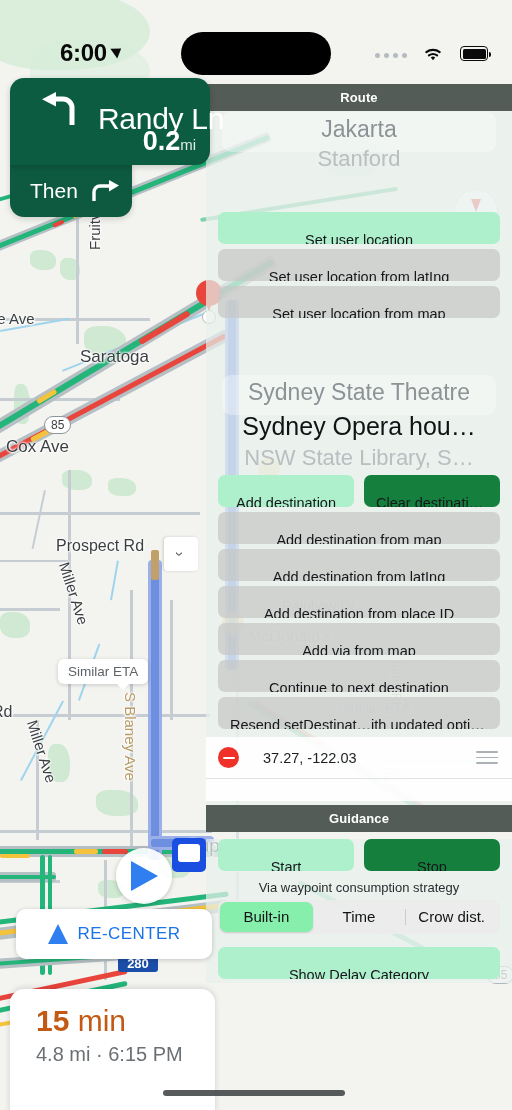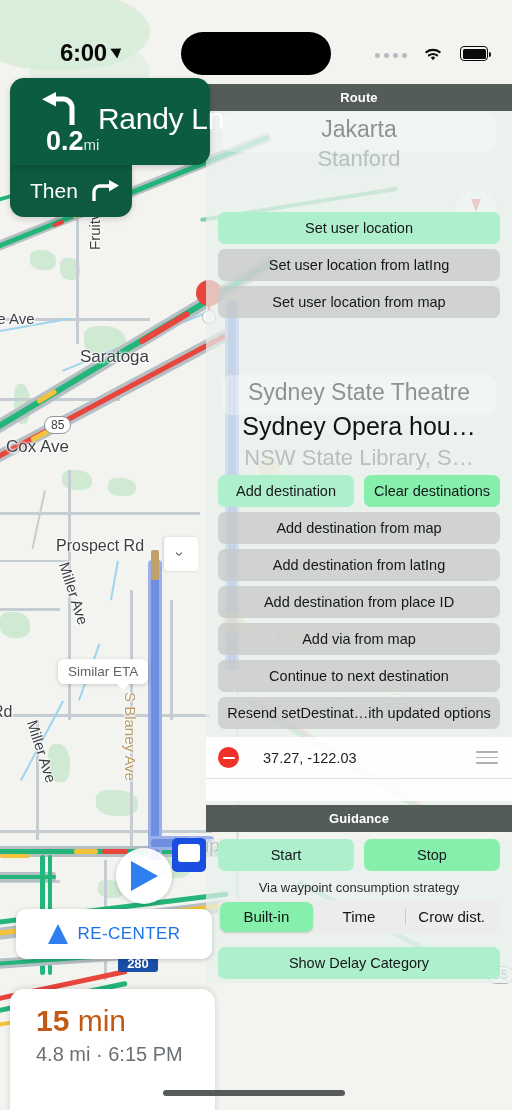--- a/index.html
+++ b/index.html
@@ -169,21 +169,21 @@
     padding: 14px 14px 10px 14px; position: relative;
     min-height: 86px;
     box-shadow: 0 2px 6px rgba(0,0,0,.18);
   }
   #nav-arrow {
     position: relative; width: 46px; height: 34px; margin-left: 18px;
   }
   #nav-arrow svg { display: block; }
   #nav-dist {
     margin-left: 22px; margin-top: 2px; color: #fff;
-    font-size: 27px; font-weight: 600; line-height: 1;
+    font-size: 27px; font-weight: 600; line-height: 1; text-align: right;
   }
   #nav-dist small { font-size: 15px; font-weight: 400; color: #dfe9e4; }
   #nav-street {
     position: absolute; left: 88px; top: 24px;
     font-size: 30px; color: #fff; font-weight: 400;
     white-space: nowrap; letter-spacing: -.3px;
   }
   #nav-then {
     background: #0e5a41; border-radius: 0 0 14px 14px;
     width: 122px; height: 52px; display: flex; align-items: center;
@@ -217,30 +217,30 @@
   .picker .row {
     position: relative; text-align: center; width: 100%;
     white-space: nowrap; overflow: hidden; text-overflow: ellipsis;
   }
   .picker .r0 { font-size: 25px; color: #101214; line-height: 40px; }
   .picker .r1 { font-size: 23px; color: #8d9296; line-height: 32px; }
   .picker .r2 { font-size: 22px; color: #b9bec1; line-height: 28px; }
 
   .btn {
     display: block; width: 282px; margin: 5px auto 0 auto;
-    border: none; border-radius: 7px; padding: 0;
+    border: none; border-radius: 7px; padding: 12px;
     height: 32px; line-height: 32px;
     font-size: 14.5px; color: #15171a; text-align: center;
     font-family: "Liberation Sans", sans-serif;
     cursor: pointer; overflow: hidden; white-space: nowrap;
     text-overflow: ellipsis;
   }
   .btn.gray  { background: rgba(198,200,198,.72); }
   .btn.green { background: #aeefcc; }
-  .btn.pink  { background: #86efac; }
+  .btn.pink  { background: #15803d; }
 
   .btn-row { display: flex; gap: 10px; width: 282px; margin: 5px auto 0 auto; }
   .btn-row .btn { margin: 0; width: 136px; }
 
   .coordrow {
     background: rgba(255,255,255,.88);
     margin-top: 8px; height: 42px;
     display: flex; align-items: center; padding: 0 14px 0 12px;
     border-bottom: 1px solid #e1e3e1;
   }

